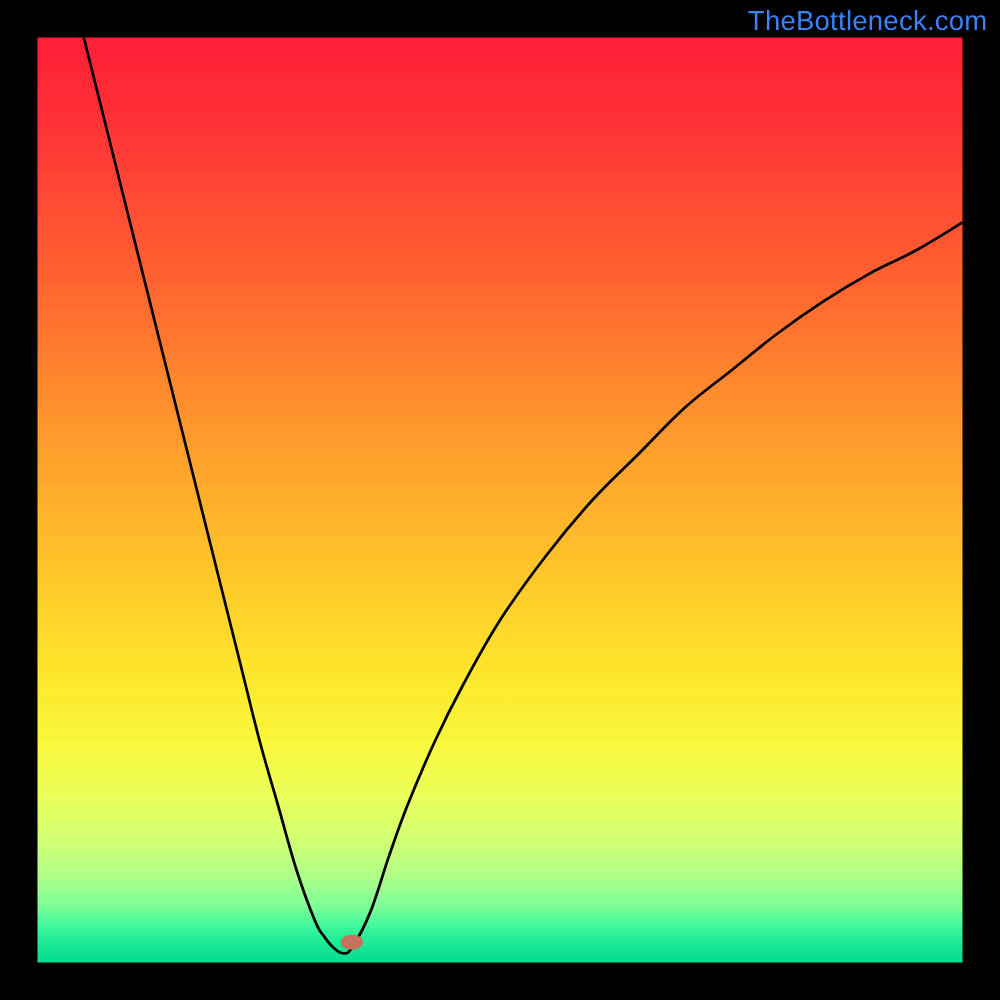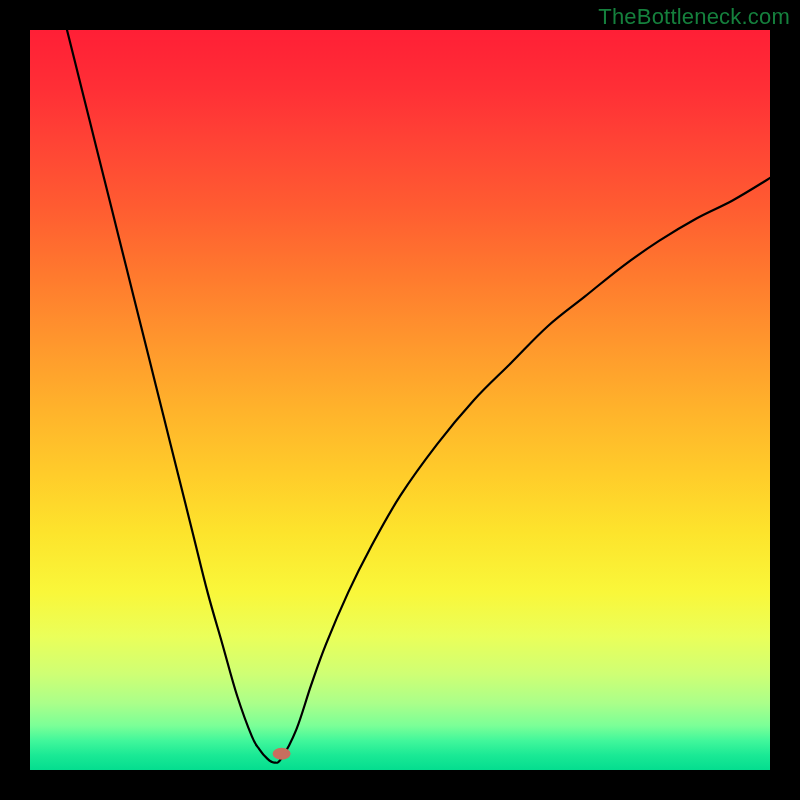--- a/index.html
+++ b/index.html
@@ -7,21 +7,21 @@
   .frame {
     position: relative;
     width: 800px;
     height: 800px;
     background: #000;
   }
   .watermark {
     position: absolute;
     top: 4px;
     right: 10px;
-    color: #15803d;
+    color: #3b82f6;
     font-size: 22px;
     font-weight: 500;
     letter-spacing: 0.2px;
     z-index: 10;
   }
   .plot-bg {
     position: absolute;
     left: 30px;
     top: 30px;
     width: 740px;

